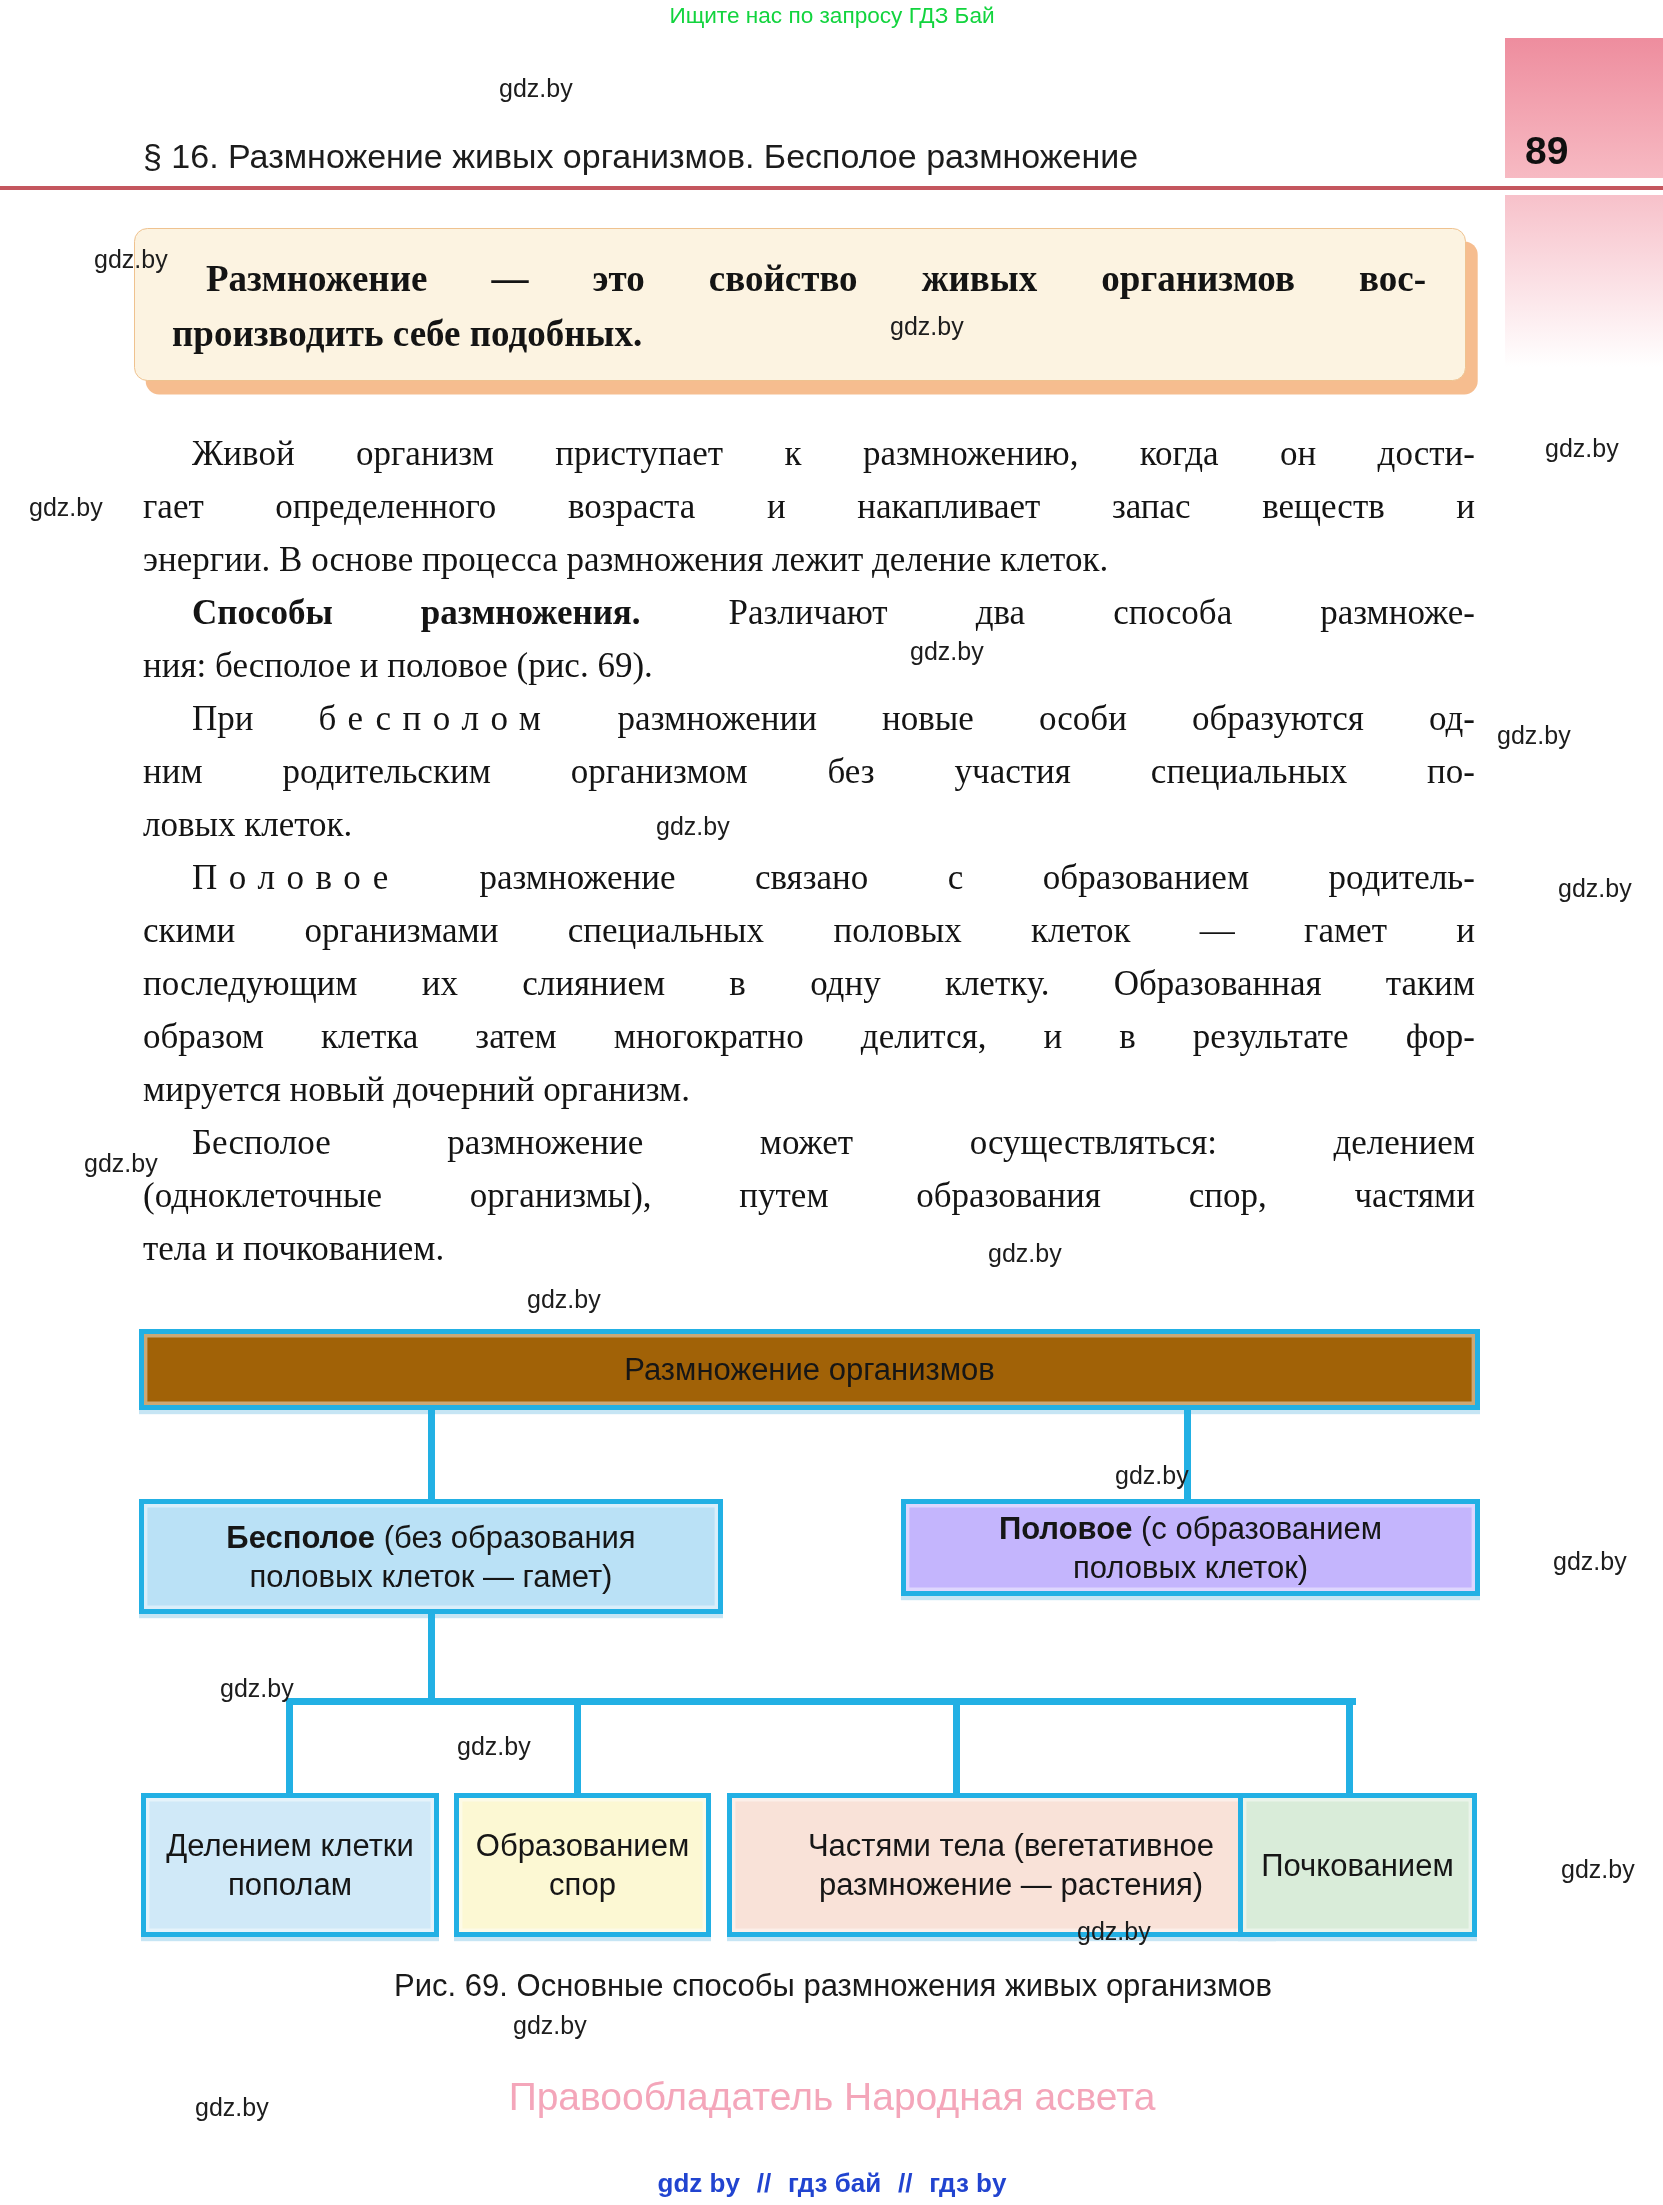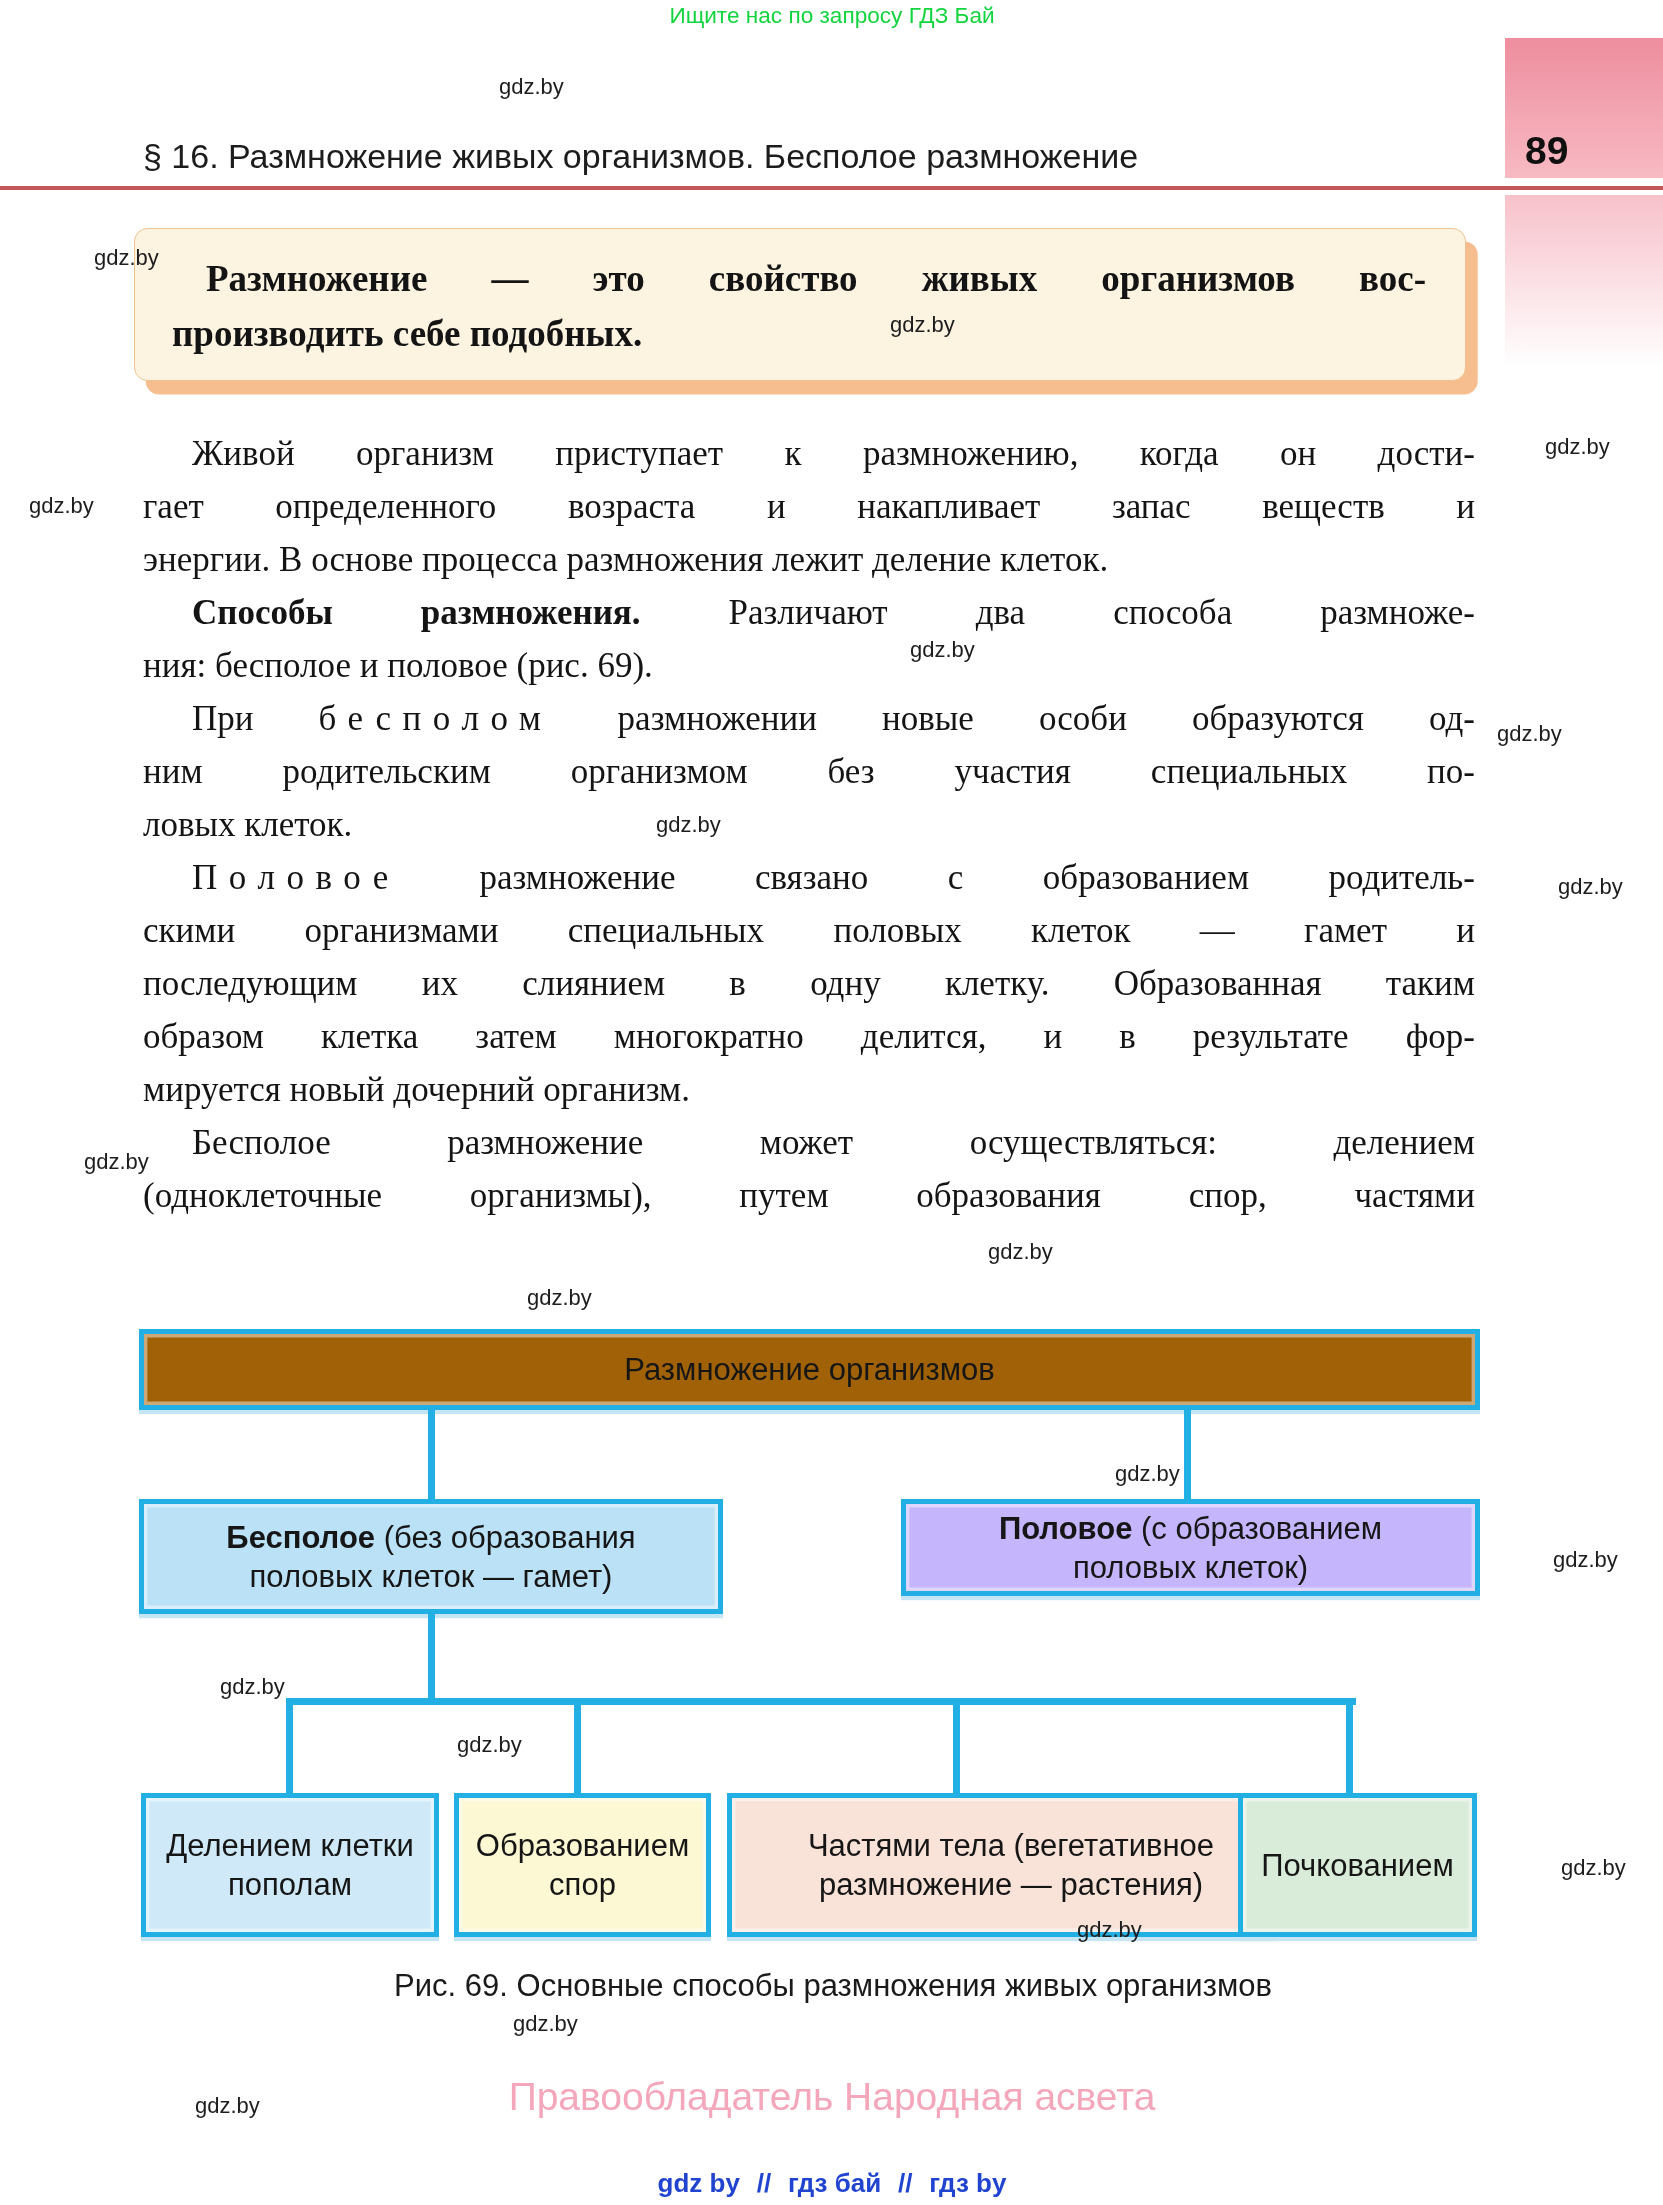--- a/index.html
+++ b/index.html
@@ -2,21 +2,21 @@
 <html style="font-size:13.4px"><head>
 <meta charset="utf-8">
 <style>
   html,body{margin:0;padding:0;background:#fff;}
   .page{position:relative;width:1664px;height:2205px;background:#ffffff;overflow:hidden;
         font-family:"Liberation Sans",sans-serif;color:#141414;}
 
   .banner{position:absolute;top:2.5px;left:0;width:100%;text-align:center;
           font-size:22.6px;color:#12d43e;}
 
-  .wm{position:absolute;font-size:22px;color:#1d1d1d;white-space:nowrap;
+  .wm{position:absolute;font-size:25px;color:#1d1d1d;white-space:nowrap;
       font-family:"Liberation Sans",sans-serif;}
 
   .title{position:absolute;top:137px;left:143px;width:1332px;
          font-size:34px;color:#1c1c1c;}
 
   .pnum-block{position:absolute;left:1505px;top:38px;width:158px;height:140px;
               background:linear-gradient(#ee8d9e,#f7bac3);
               display:flex;align-items:flex-end;box-sizing:border-box;
               padding:0 0 5px 20px;}
   .pnum{font-size:39px;font-weight:bold;color:#101010;}
@@ -88,20 +88,21 @@
       <div class="line first"><span>При </span><span class="sp">бесполом</span><span> размножении новые особи образуются од-</span></div>
       <div class="line"><span>ним родительским организмом без участия специальных по-</span></div>
       <div class="line last"><span>ловых клеток.</span></div>
       <div class="line first"><span class="sp">Половое</span><span> размножение связано с образованием родитель-</span></div>
       <div class="line"><span>скими организмами специальных половых клеток — гамет и</span></div>
       <div class="line"><span>последующим их слиянием в одну клетку. Образованная таким</span></div>
       <div class="line"><span>образом клетка затем многократно делится, и в результате фор-</span></div>
       <div class="line last"><span>мируется новый дочерний организм.</span></div>
       <div class="line first"><span>Бесполое размножение может осуществляться: делением</span></div>
       <div class="line"><span>(одноклеточные организмы), путем образования спор, частями</span></div>
+      <div class="line last"><span>тела и почкованием.</span></div>
     </div>
 
   <div class="dbox" id="d-root" style="left: 139px; top: 1329px; width: 1341px; height: 81px; background: #a16207;">
       <div class="line first last"><span>Размножение организмов</span></div>
     </div>
 
   <div class="conn" style="left:428px;top:1410px;width:6.7px;height:89px;"></div>
   <div class="conn" style="left:1184px;top:1410px;width:6.7px;height:89px;"></div>
 
   <div class="dbox" id="d-b0" style="left: 139px; top: 1499px; width: 584px; height: 115px; background: rgb(186, 225, 246);">

